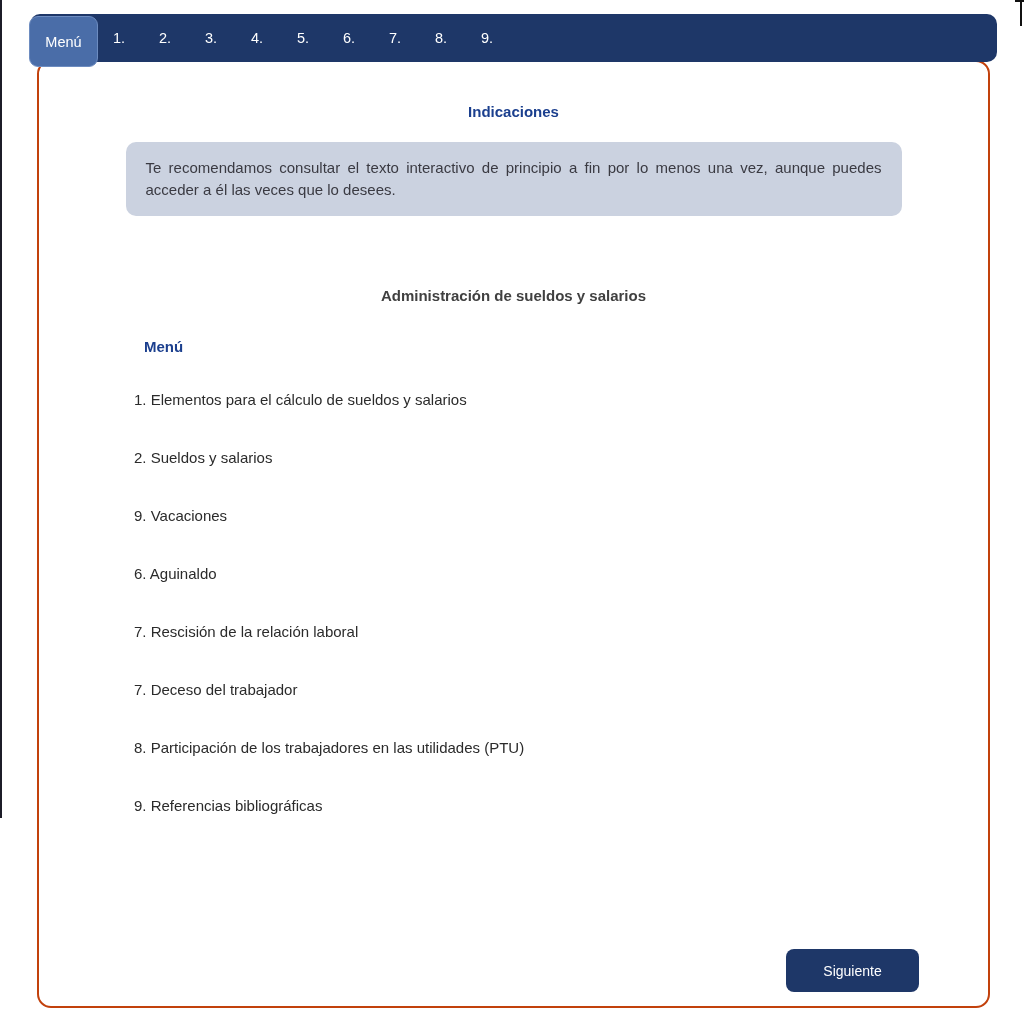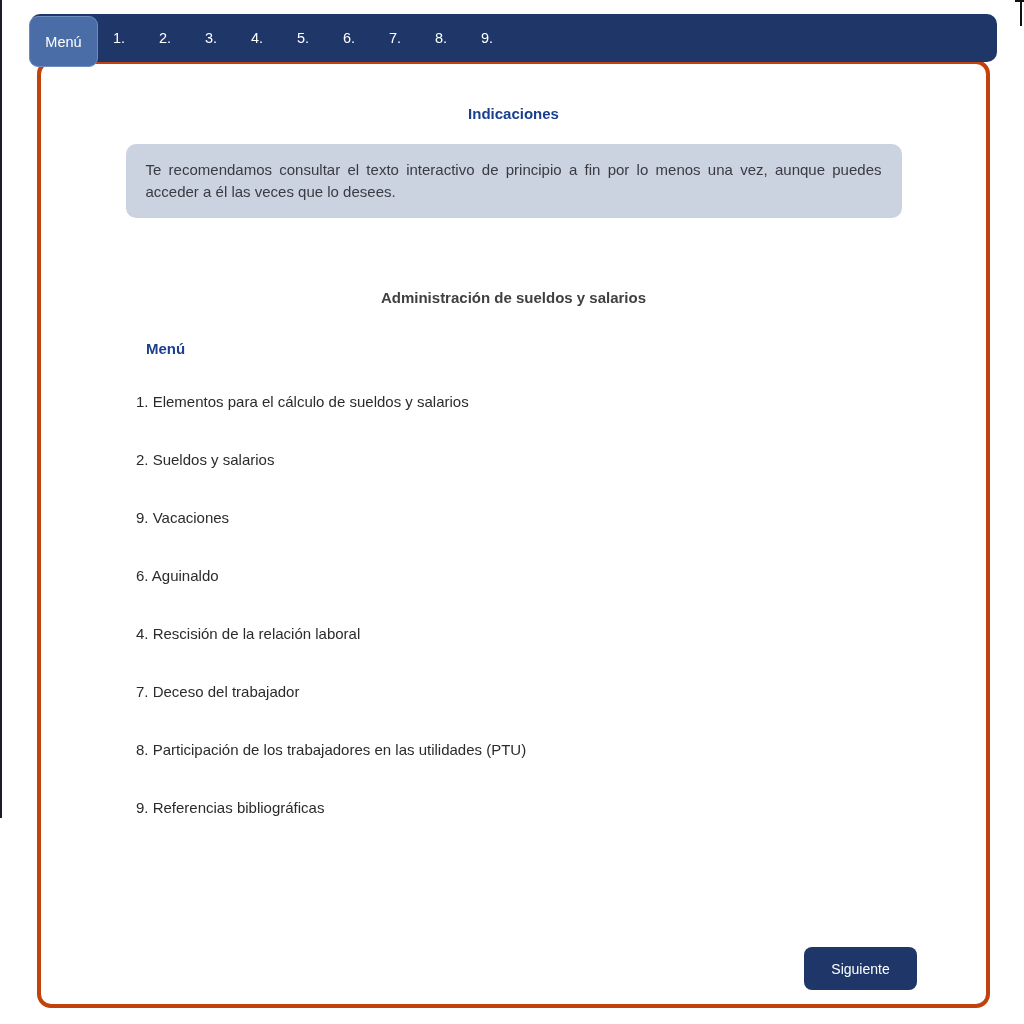--- a/index.html
+++ b/index.html
@@ -59,21 +59,21 @@
     color: #ffffff;
     font-size: 14.5px;
     cursor: pointer;
   }
 
   
   .panel {
     position: absolute; left: 37px; top: 60px;
     width: 953px; height: 948px;
     background: #ffffff;
-    border: 4px solid #c2410c;
+    border: 2px solid #c2410c;
     border-radius: 14px;
     z-index: 1;
   }
   .indications-title {
     margin-top: 41px;
     text-align: center;
     color: #1b3f8e;
     font-size: 15px;
     font-weight: bold;
   }
@@ -106,21 +106,21 @@
   }
   .menu-list { margin: 35px 0 4px 95px; }
   .menu-item {
     color: #2b2b2b;
     font-size: 15px;
     line-height: 18px;
     margin-bottom: 40px;
   }
   .next-button {
     position: absolute; right: 69px; bottom: 14px;
-    width: 113px; height: 43px;
+    width: 133px; height: 43px;
     background: #1e3768;
     border: none;
     border-radius: 8px;
     color: #ffffff;
     font-size: 14px;
     font-family: "Liberation Sans", sans-serif;
     display: flex; align-items: center; justify-content: center;
     cursor: pointer;
   }
 </style>
@@ -155,20 +155,20 @@
 
   <div class="course-title">Administración de sueldos y salarios</div>
 
   <div class="menu-heading">Menú</div>
 
   <div class="menu-list">
     <div class="menu-item">1. Elementos para el cálculo de sueldos y salarios</div>
     <div class="menu-item">2. Sueldos y salarios</div>
     <div class="menu-item">9. Vacaciones</div>
     <div class="menu-item">6. Aguinaldo</div>
-    <div class="menu-item">4. Rescisión de la relación laboral</div>
+    <div class="menu-item">7. Rescisión de la relación laboral</div>
     <div class="menu-item">7. Deceso del trabajador</div>
     <div class="menu-item">8. Participación de los trabajadores en las utilidades (PTU)</div>
     <div class="menu-item">9. Referencias bibliográficas</div>
   </div>
 
   <button class="next-button">Siguiente</button>
 </div>
 
 </body></html>

